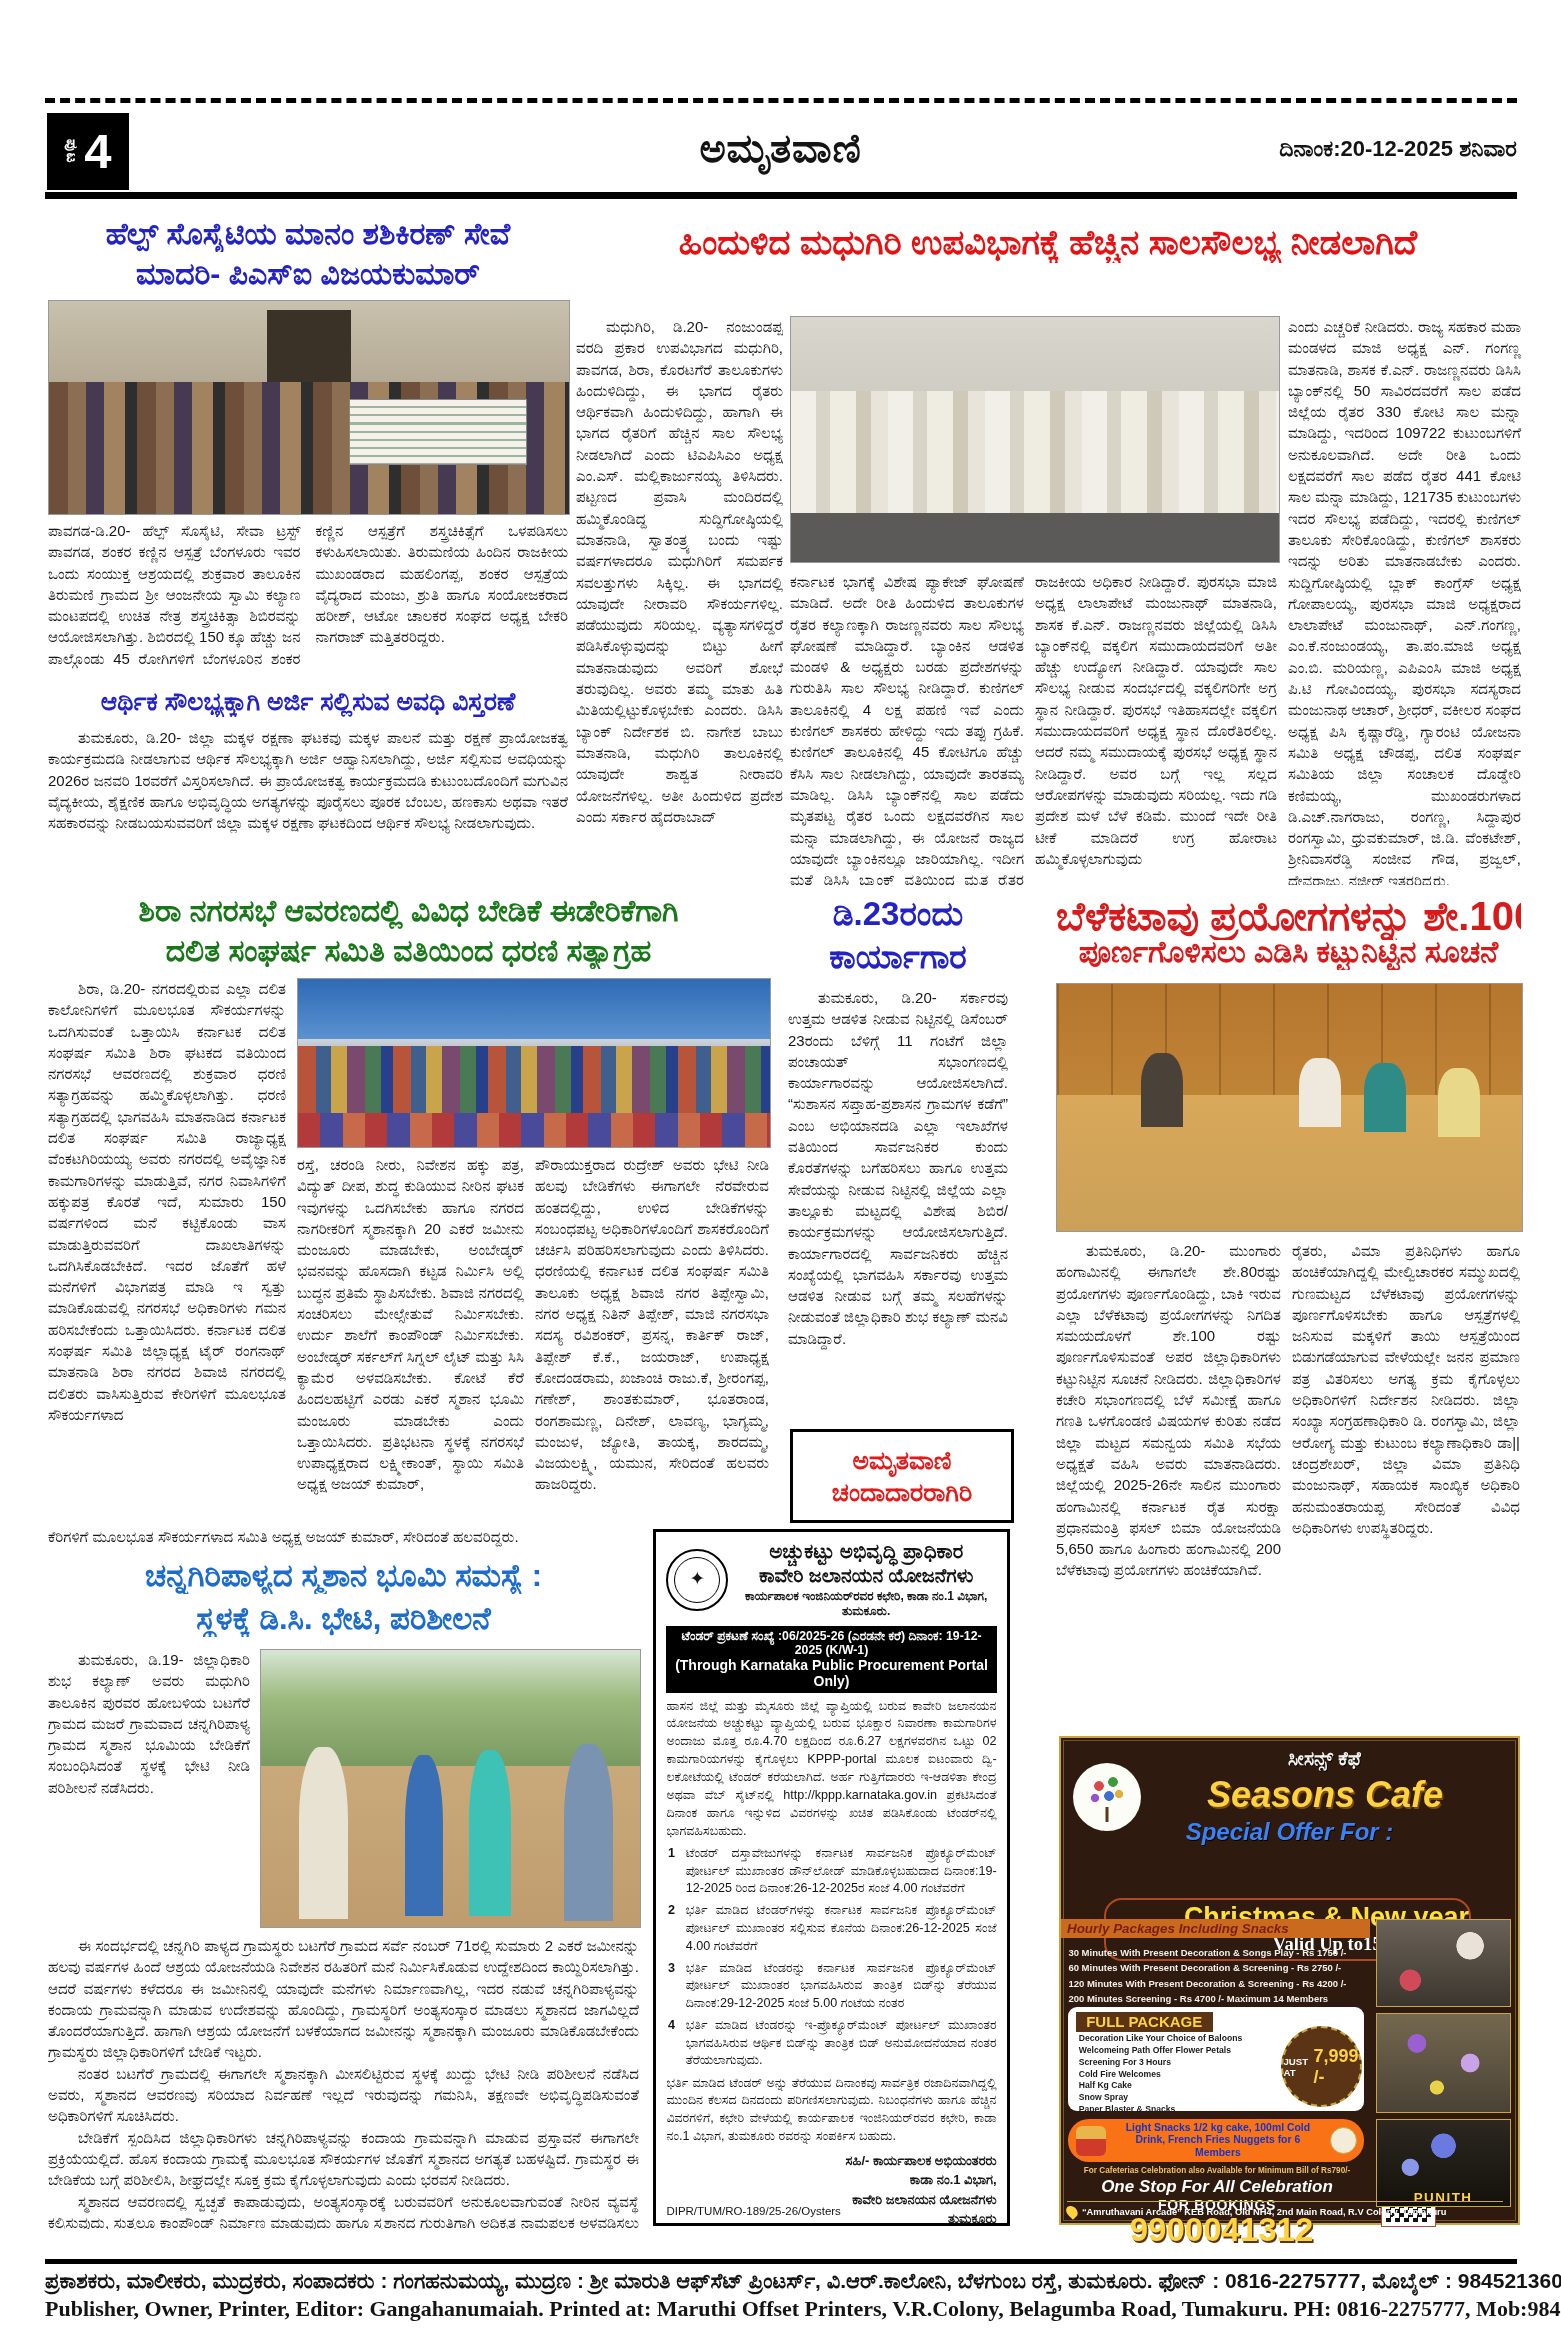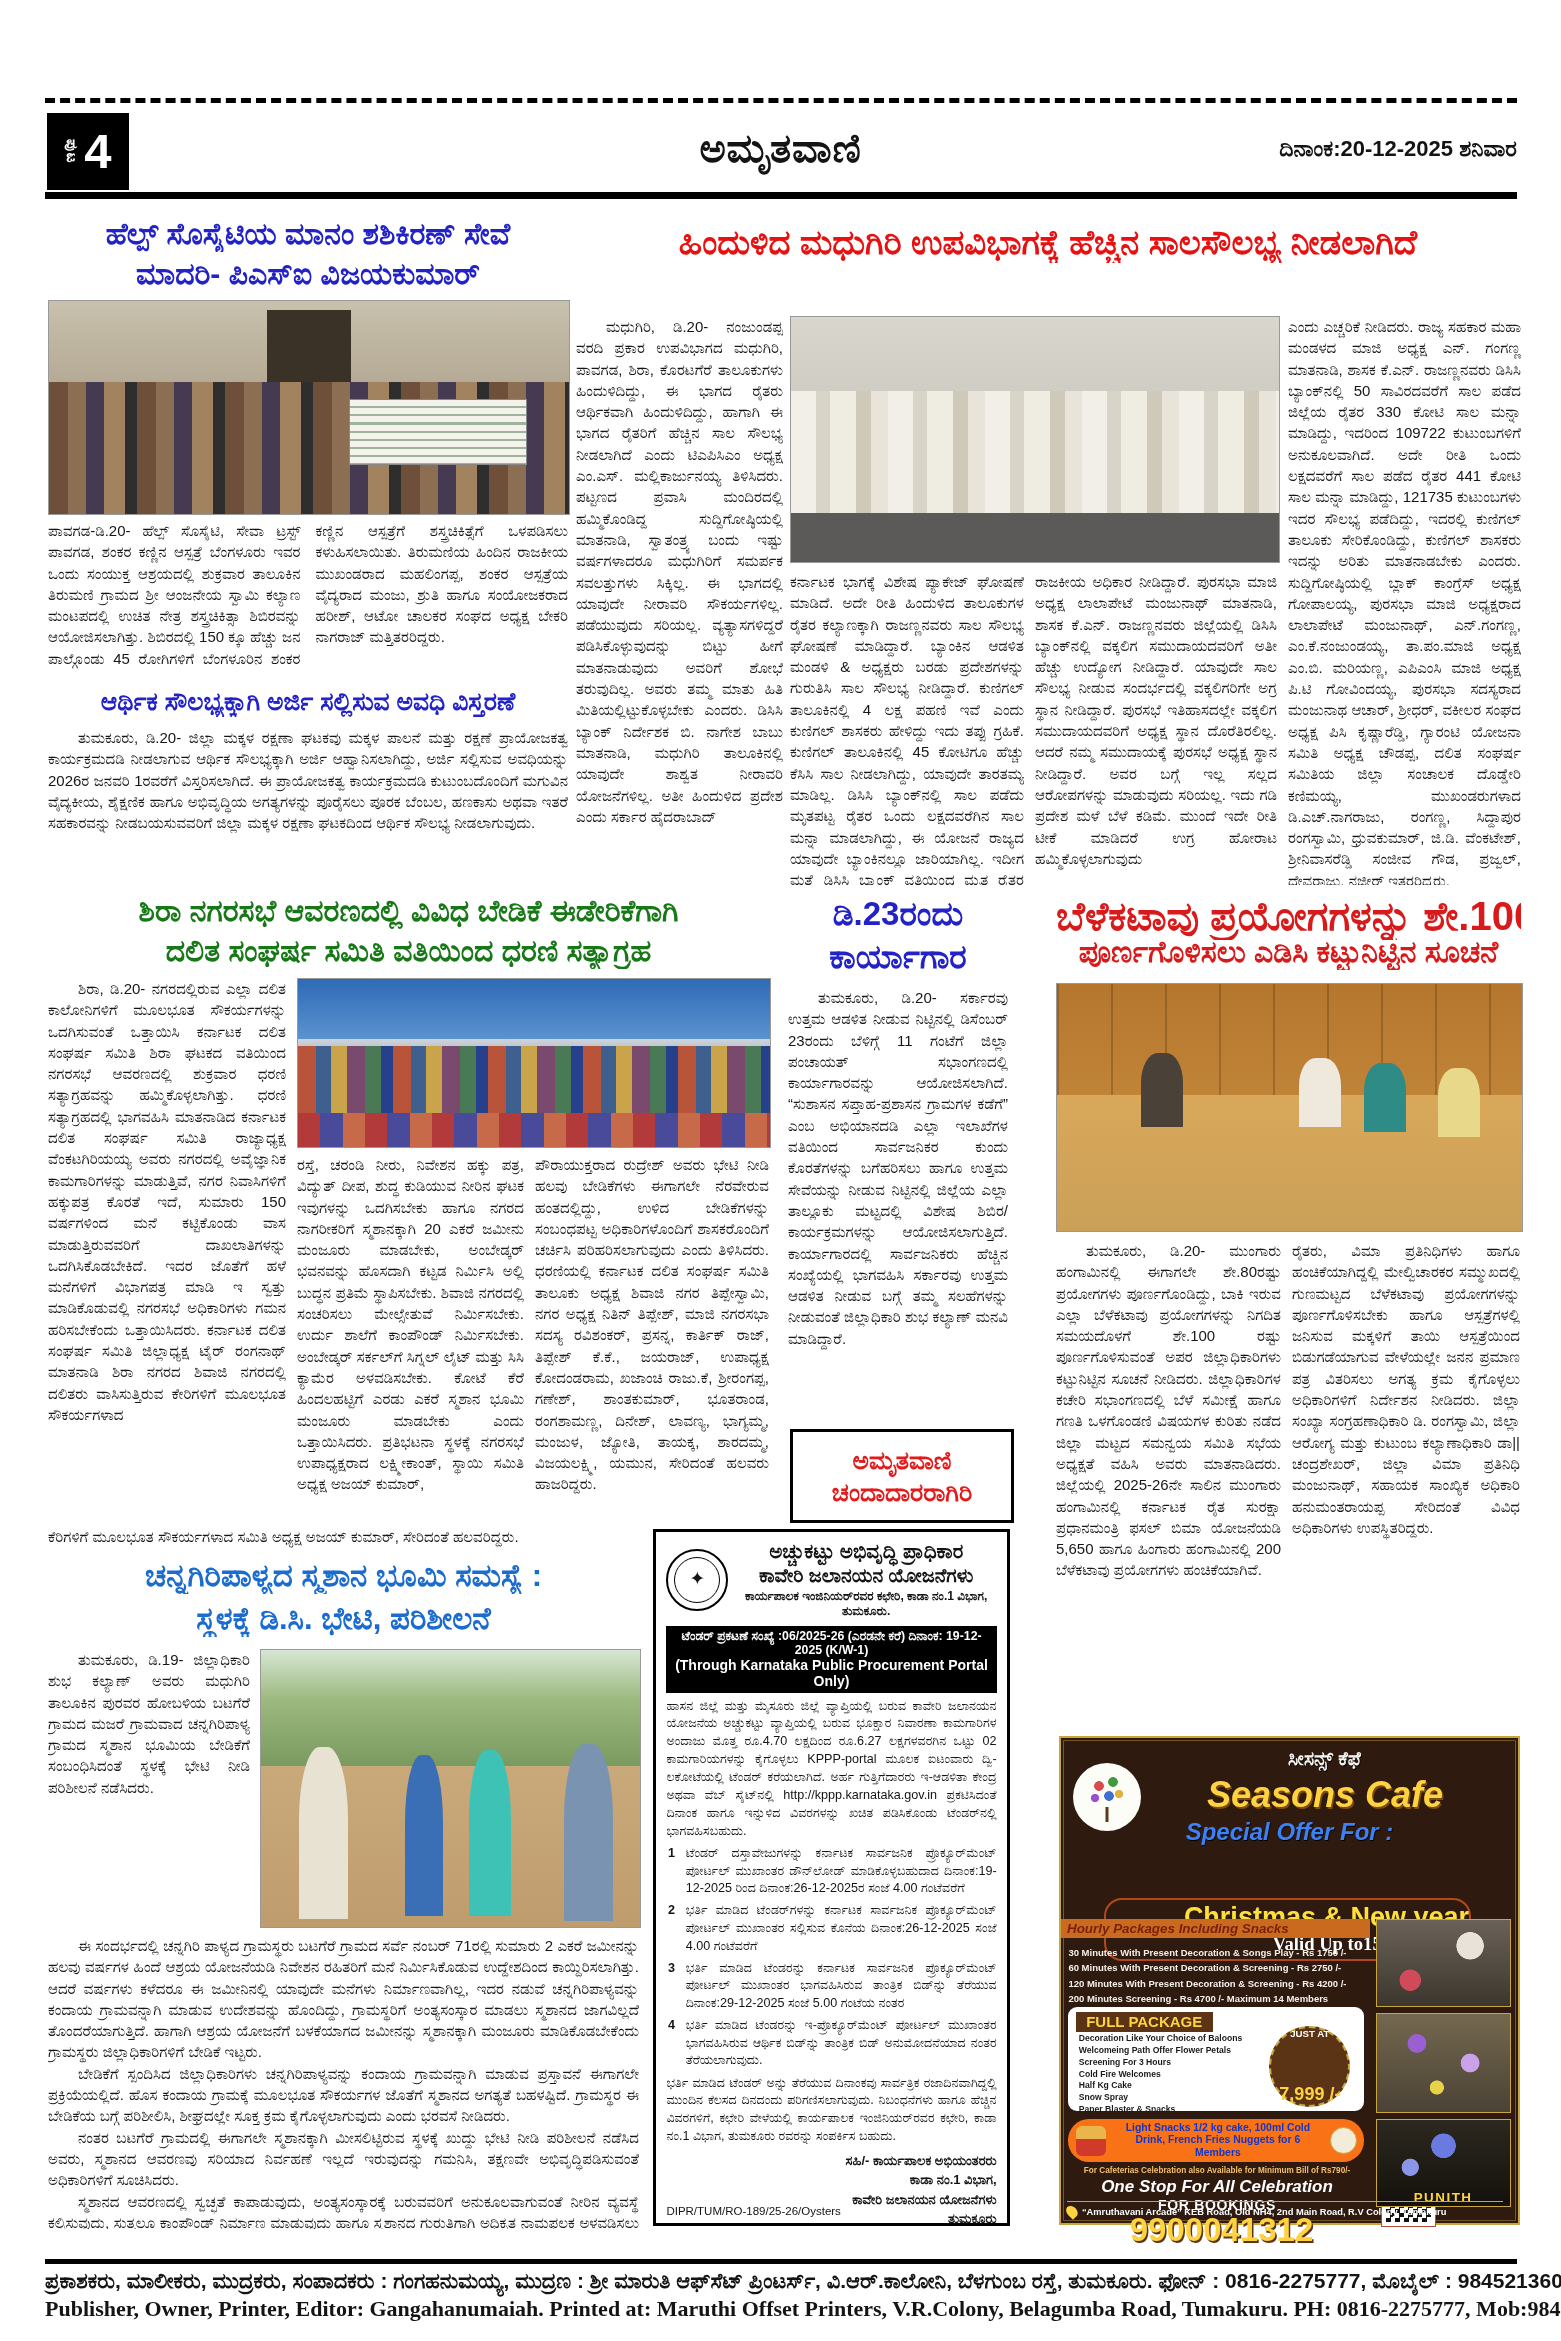--- a/index.html
+++ b/index.html
@@ -82,22 +82,22 @@
   .ad .en-title{position:absolute;left:82px;top:36px;width:364px;text-align:center;font-size:36px;font-weight:bold;font-style:italic;color:#ffd23f;text-shadow:1.5px 1.5px 0 #7a4a10;}
   .ad .offer{position:absolute;left:0;top:80px;width:100%;text-align:center;font-size:24px;font-weight:bold;font-style:italic;color:#3b82f6;text-shadow:0.7px 0.7px 0 #000;}
   .ad .occ-box{position:absolute;left:43px;top:112px;width:363px;height:59px;border:2.2px solid #b0491c;border-radius:18px;text-align:right;margin-top:48px;}
   .ad .occ{font-size:27px;font-weight:bold;color:#ffe03a;line-height:1.15;margin-top:1.5px;}
   .ad .valid{font-size:18.6px;font-weight:bold;color:#fff;font-family:"Liberation Serif",serif;}
   .ad .ribbon{position:absolute;left:0;top:181px;width:297px;background:#c96a1e;color:#7a1f10;font-weight:bold;font-style:italic;font-size:13.4px;padding:2px 6px;}
   .ad .pkgs{position:absolute;left:7.4px;top:207px;width:296px;font-size:9.5px;font-weight:bold;line-height:1.62;color:#f4f1ea;}
   .ad .panel{position:absolute;left:7.4px;top:269px;width:296px;height:104px;background:#fff;border-radius:9px;color:#1a1a1a;}
   .ad .fp-chip{display:inline-block;background:#5a3415;color:#ffd23f;font-weight:bold;font-size:15px;padding:1.5px 10.4px;margin:4.5px 0 1.5px 7.4px;}
   .ad .fp-list{margin:0;padding:0 0 0 10.4px;list-style:none;font-size:8.6px;font-weight:bold;line-height:1.38;width:186px;}
-  .ad .badge{position:absolute;right:14px;top:19.3px;width:77px;height:77px;border-radius:50%;background:#5a3415;border:2.2px dashed #c9a53c;
-             display:flex;flex-direction:column;align-items:center;justify-content:space-between;}
+  .ad .badge{position:absolute;right:2px;top:19.3px;width:77px;height:77px;border-radius:50%;background:#5a3415;border:2.2px dashed #c9a53c;
+             display:flex;flex-direction:row;align-items:center;justify-content:space-between;}
   .ad .badge .ja{color:#fff;font-weight:bold;font-size:9.7px;}
   .ad .badge .pr{color:#ffd23f;font-weight:bold;font-size:18px;}
   .ad .pill{position:absolute;left:7.4px;top:381px;width:296px;height:43px;background:#f97316;border-radius:21px;display:flex;align-items:center;gap:6px;padding:0 7.4px;box-sizing:border-box;}
   .ad .snack{flex:0 0 30px;height:30px;border-radius:6px;background:linear-gradient(180deg,#e8b64a 0 45%,#d03a2a 45% 100%);}
   .ad .pill .txt{flex:1;color:#1535c8;font-weight:bold;font-size:10.4px;line-height:1.2;text-align:center;}
   .ad .stamp{flex:0 0 25px;height:25px;border-radius:50%;background:#f2ecd8;border:1.5px solid #c9a53c;}
   .ad .caf{position:absolute;left:0;top:428px;width:312px;text-align:center;color:#f3c06b;font-weight:bold;font-size:8.2px;}
   .ad .onestop{position:absolute;left:0;top:439px;width:312px;text-align:center;color:#fff;font-weight:bold;font-style:italic;font-size:17px;}
   .ad .book{position:absolute;left:0;top:413px;width:100%;}
   .ad .adr{position:absolute;left:6px;bottom:4.5px;width:436px;border-top:1.5px solid #c9a53c;padding-top:3px;
@@ -190,22 +190,22 @@
   <div class="abs hl h-ltblue nowrap" style="left:48px;top:1601px;width:591px;font-size:31px;">ಸ್ಥಳಕ್ಕೆ ಡಿ.ಸಿ. ಭೇಟಿ, ಪರಿಶೀಲನೆ</div>
   <div class="abs jt ind" style="left:48px;top:1649px;width:202px;height:277px;">ತುಮಕೂರು, ಡಿ.19- ಜಿಲ್ಲಾಧಿಕಾರಿ ಶುಭ ಕಲ್ಯಾಣ್ ಅವರು ಮಧುಗಿರಿ ತಾಲೂಕಿನ ಪುರವರ ಹೋಬಳಿಯ ಬಟಗೆರೆ ಗ್ರಾಮದ ಮಜರೆ ಗ್ರಾಮವಾದ ಚನ್ನಗಿರಿಪಾಳ್ಯ ಗ್ರಾಮದ ಸ್ಮಶಾನ ಭೂಮಿಯ ಬೇಡಿಕೆಗೆ ಸಂಬಂಧಿಸಿದಂತೆ ಸ್ಥಳಕ್ಕೆ ಭೇಟಿ ನೀಡಿ ಪರಿಶೀಲನೆ ನಡೆಸಿದರು.</div>
   <div class="abs photo ph-dc" style="left:260px;top:1649px;width:379px;height:277px;">
     <div class="fig" style="left:10%;top:35%;width:13%;height:62%;background:#e8e2d2;"></div>
     <div class="fig" style="left:38%;top:38%;width:10%;height:58%;background:#3a6fb5;"></div>
     <div class="fig" style="left:55%;top:36%;width:11%;height:60%;background:#3ec2b5;"></div>
     <div class="fig" style="left:80%;top:34%;width:13%;height:64%;background:#7a93b0;"></div>
   </div>
   <div class="abs" style="left:48px;top:1935px;width:591px;height:294px;overflow:hidden;">
     <div class="jt ind">ಈ ಸಂದರ್ಭದಲ್ಲಿ ಚನ್ನಗಿರಿ ಪಾಳ್ಯದ ಗ್ರಾಮಸ್ಥರು ಬಟಗೆರೆ ಗ್ರಾಮದ ಸರ್ವೆ ನಂಬರ್ 71ರಲ್ಲಿ ಸುಮಾರು 2 ಎಕರೆ ಜಮೀನನ್ನು ಹಲವು ವರ್ಷಗಳ ಹಿಂದೆ ಆಶ್ರಯ ಯೋಜನೆಯಡಿ ನಿವೇಶನ ರಹಿತರಿಗೆ ಮನೆ ನಿರ್ಮಿಸಿಕೊಡುವ ಉದ್ದೇಶದಿಂದ ಕಾಯ್ದಿರಿಸಲಾಗಿತ್ತು. ಆದರೆ ವರ್ಷಗಳು ಕಳೆದರೂ ಈ ಜಮೀನಿನಲ್ಲಿ ಯಾವುದೇ ಮನೆಗಳು ನಿರ್ಮಾಣವಾಗಿಲ್ಲ, ಇದರ ನಡುವೆ ಚನ್ನಗಿರಿಪಾಳ್ಯವನ್ನು ಕಂದಾಯ ಗ್ರಾಮವನ್ನಾಗಿ ಮಾಡುವ ಉದೇಶವನ್ನು ಹೊಂದಿದ್ದು, ಗ್ರಾಮಸ್ಥರಿಗೆ ಅಂತ್ಯಸಂಸ್ಕಾರ ಮಾಡಲು ಸ್ಮಶಾನದ ಜಾಗವಿಲ್ಲದೆ ತೊಂದರೆಯಾಗುತ್ತಿದೆ. ಹಾಗಾಗಿ ಆಶ್ರಯ ಯೋಜನೆಗೆ ಬಳಕೆಯಾಗದ ಜಮೀನನ್ನು ಸ್ಮಶಾನಕ್ಕಾಗಿ ಮಂಜೂರು ಮಾಡಿಕೊಡಬೇಕೆಂದು ಗ್ರಾಮಸ್ಥರು ಜಿಲ್ಲಾಧಿಕಾರಿಗಳಿಗೆ ಬೇಡಿಕೆ ಇಟ್ಟರು.</div>
+    <div class="jt ind">ನಂತರ ಬಟಗೆರೆ ಗ್ರಾಮದಲ್ಲಿ ಈಗಾಗಲೇ ಸ್ಮಶಾನಕ್ಕಾಗಿ ಮೀಸಲಿಟ್ಟಿರುವ ಸ್ಥಳಕ್ಕೆ ಖುದ್ದು ಭೇಟಿ ನೀಡಿ ಪರಿಶೀಲನೆ ನಡೆಸಿದ ಅವರು, ಸ್ಮಶಾನದ ಆವರಣವು ಸರಿಯಾದ ನಿರ್ವಹಣೆ ಇಲ್ಲದೆ ಇರುವುದನ್ನು ಗಮನಿಸಿ, ತಕ್ಷಣವೇ ಅಭಿವೃದ್ಧಿಪಡಿಸುವಂತೆ ಅಧಿಕಾರಿಗಳಿಗೆ ಸೂಚಿಸಿದರು.</div>
     <div class="jt ind">ಬೇಡಿಕೆಗೆ ಸ್ಪಂದಿಸಿದ ಜಿಲ್ಲಾಧಿಕಾರಿಗಳು ಚನ್ನಗಿರಿಪಾಳ್ಯವನ್ನು ಕಂದಾಯ ಗ್ರಾಮವನ್ನಾಗಿ ಮಾಡುವ ಪ್ರಸ್ತಾವನೆ ಈಗಾಗಲೇ ಪ್ರಕ್ರಿಯೆಯಲ್ಲಿದೆ. ಹೊಸ ಕಂದಾಯ ಗ್ರಾಮಕ್ಕೆ ಮೂಲಭೂತ ಸೌಕರ್ಯಗಳ ಜೊತೆಗೆ ಸ್ಮಶಾನದ ಅಗತ್ಯತೆ ಬಹಳಷ್ಟಿದೆ. ಗ್ರಾಮಸ್ಥರ ಈ ಬೇಡಿಕೆಯ ಬಗ್ಗೆ ಪರಿಶೀಲಿಸಿ, ಶೀಘ್ರದಲ್ಲೇ ಸೂಕ್ತ ಕ್ರಮ ಕೈಗೊಳ್ಳಲಾಗುವುದು ಎಂದು ಭರವಸೆ ನೀಡಿದರು.</div>
-    <div class="jt ind">ನಂತರ ಬಟಗೆರೆ ಗ್ರಾಮದಲ್ಲಿ ಈಗಾಗಲೇ ಸ್ಮಶಾನಕ್ಕಾಗಿ ಮೀಸಲಿಟ್ಟಿರುವ ಸ್ಥಳಕ್ಕೆ ಖುದ್ದು ಭೇಟಿ ನೀಡಿ ಪರಿಶೀಲನೆ ನಡೆಸಿದ ಅವರು, ಸ್ಮಶಾನದ ಆವರಣವು ಸರಿಯಾದ ನಿರ್ವಹಣೆ ಇಲ್ಲದೆ ಇರುವುದನ್ನು ಗಮನಿಸಿ, ತಕ್ಷಣವೇ ಅಭಿವೃದ್ಧಿಪಡಿಸುವಂತೆ ಅಧಿಕಾರಿಗಳಿಗೆ ಸೂಚಿಸಿದರು.</div>
     <div class="jt ind">ಸ್ಮಶಾನದ ಆವರಣದಲ್ಲಿ ಸ್ವಚ್ಛತೆ ಕಾಪಾಡುವುದು, ಅಂತ್ಯಸಂಸ್ಕಾರಕ್ಕೆ ಬರುವವರಿಗೆ ಅನುಕೂಲವಾಗುವಂತೆ ನೀರಿನ ವ್ಯವಸ್ಥೆ ಕಲ್ಪಿಸುವುದು, ಸುತ್ತಲೂ ಕಾಂಪೌಂಡ್ ನಿರ್ಮಾಣ ಮಾಡುವುದು ಹಾಗೂ ಸ್ಮಶಾನದ ಗುರುತಿಗಾಗಿ ಅಧಿಕೃತ ನಾಮಫಲಕ ಅಳವಡಿಸಲು ಪಂಚಾಯತ್ ಅಭಿವೃದ್ಧಿ ಅಧಿಕಾರಿ ರವಿಚಂದ್ರ ಅವರಿಗೆ ಸ್ಥಳದಲ್ಲೇ ಕಟ್ಟುನಿಟ್ಟಿನ ಸೂಚನೆ ನೀಡಿದರು.</div>
 
   </div>
 
   <div class="abs tender" style="left:653px;top:1529px;width:357px;height:697px;">
     <div class="thead">
       <div class="t-logo"></div>
       <div style="flex:1;">
         <div class="t-h1">ಅಚ್ಚುಕಟ್ಟು ಅಭಿವೃದ್ಧಿ ಪ್ರಾಧಿಕಾರ</div>
         <div class="t-h2">ಕಾವೇರಿ ಜಲಾನಯನ ಯೋಜನೆಗಳು</div>

